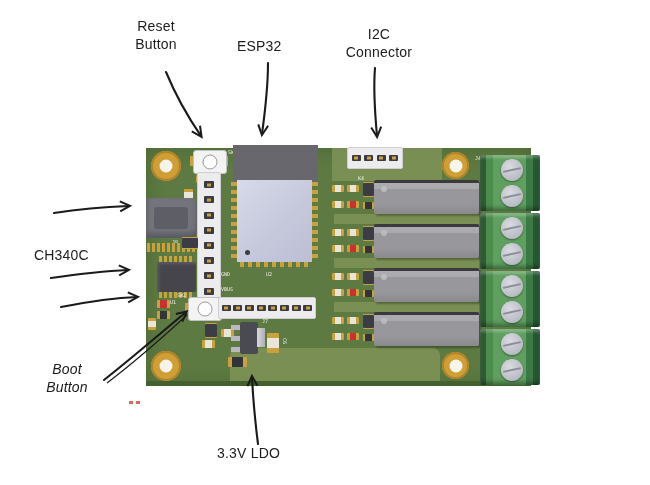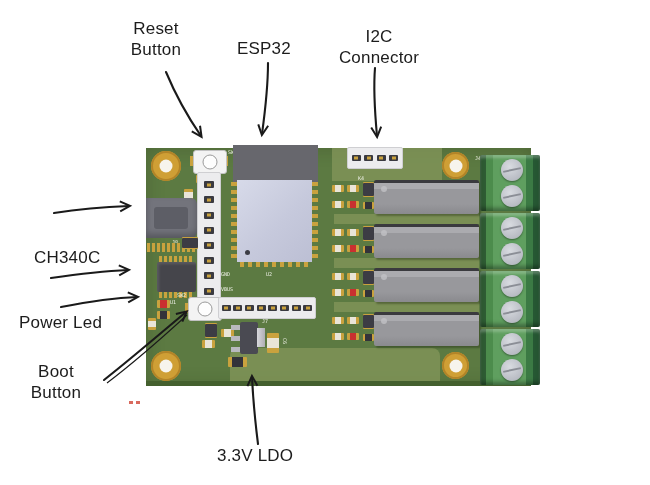--- a/index.html
+++ b/index.html
@@ -1,18 +1,18 @@
 <!DOCTYPE html>
 <html><head>
 <meta charset="utf-8">
 <style>
   html,body{margin:0;padding:0;background:#fff;}
   .canvas{position:relative;width:650px;height:485px;background:#ffffff;overflow:hidden;
           font-family:"Liberation Sans",sans-serif;}
-  .ann{position:absolute;color:#1c1c1c;font-size:17px;line-height:1.25;white-space:pre-line;
+  .ann{position:absolute;color:#1c1c1c;font-size:14px;line-height:1.25;white-space:pre-line;
        letter-spacing:.2px;font-weight:500;}
   .ann.center{text-align:center;transform:translateX(-50%);}
   svg.arrows{position:absolute;left:0;top:0;width:650px;height:485px;pointer-events:none;}
 
   
   .board{position:absolute;left:146px;top:148px;width:385px;height:238px;
          background:#5c7a42;box-shadow:inset 0 0 18px rgba(30,45,15,.25);}
   .board-edge{position:absolute;left:0;top:233px;width:385px;height:5px;background:#44602e;}
   .lz{position:absolute;background:#84975b;opacity:.75;}
   .hole{position:absolute;border-radius:50%;background:#cf9f35;
@@ -97,22 +97,21 @@
 <body>
 
 <div class="canvas">
 
   <div class="ann center" style="left:156px;top:18px;">Reset
 Button</div>
   <div class="ann" style="left:237px;top:38px;">ESP32</div>
   <div class="ann center" style="left:379px;top:26px;">I2C
 Connector</div>
   <div class="ann" style="left:34px;top:247px;text-align:right;">CH340C</div>
-  <div class="ann" style="left:19px;top:312px;">Power Led</div>
-  <div class="ann center" style="left:56px;top:361px;">Boot
+  <div class="ann center" style="left:67px;top:361px;font-style:italic;">Boot
 Button</div>
   <div class="ann" style="left:217px;top:445px;">3.3V LDO</div>
 
   <div class="board">
 
     <div class="lz" style="left:186px;top:0;width:110px;height:33px;"></div>
     <div class="lz" style="left:188px;top:66px;width:145px;height:10px;"></div>
     <div class="lz" style="left:188px;top:110px;width:145px;height:10px;"></div>
     <div class="lz" style="left:188px;top:154px;width:145px;height:10px;"></div>
     <div class="lz" style="left:84px;top:200px;width:210px;height:33px;border-radius:8px 8px 0 0;"></div>

